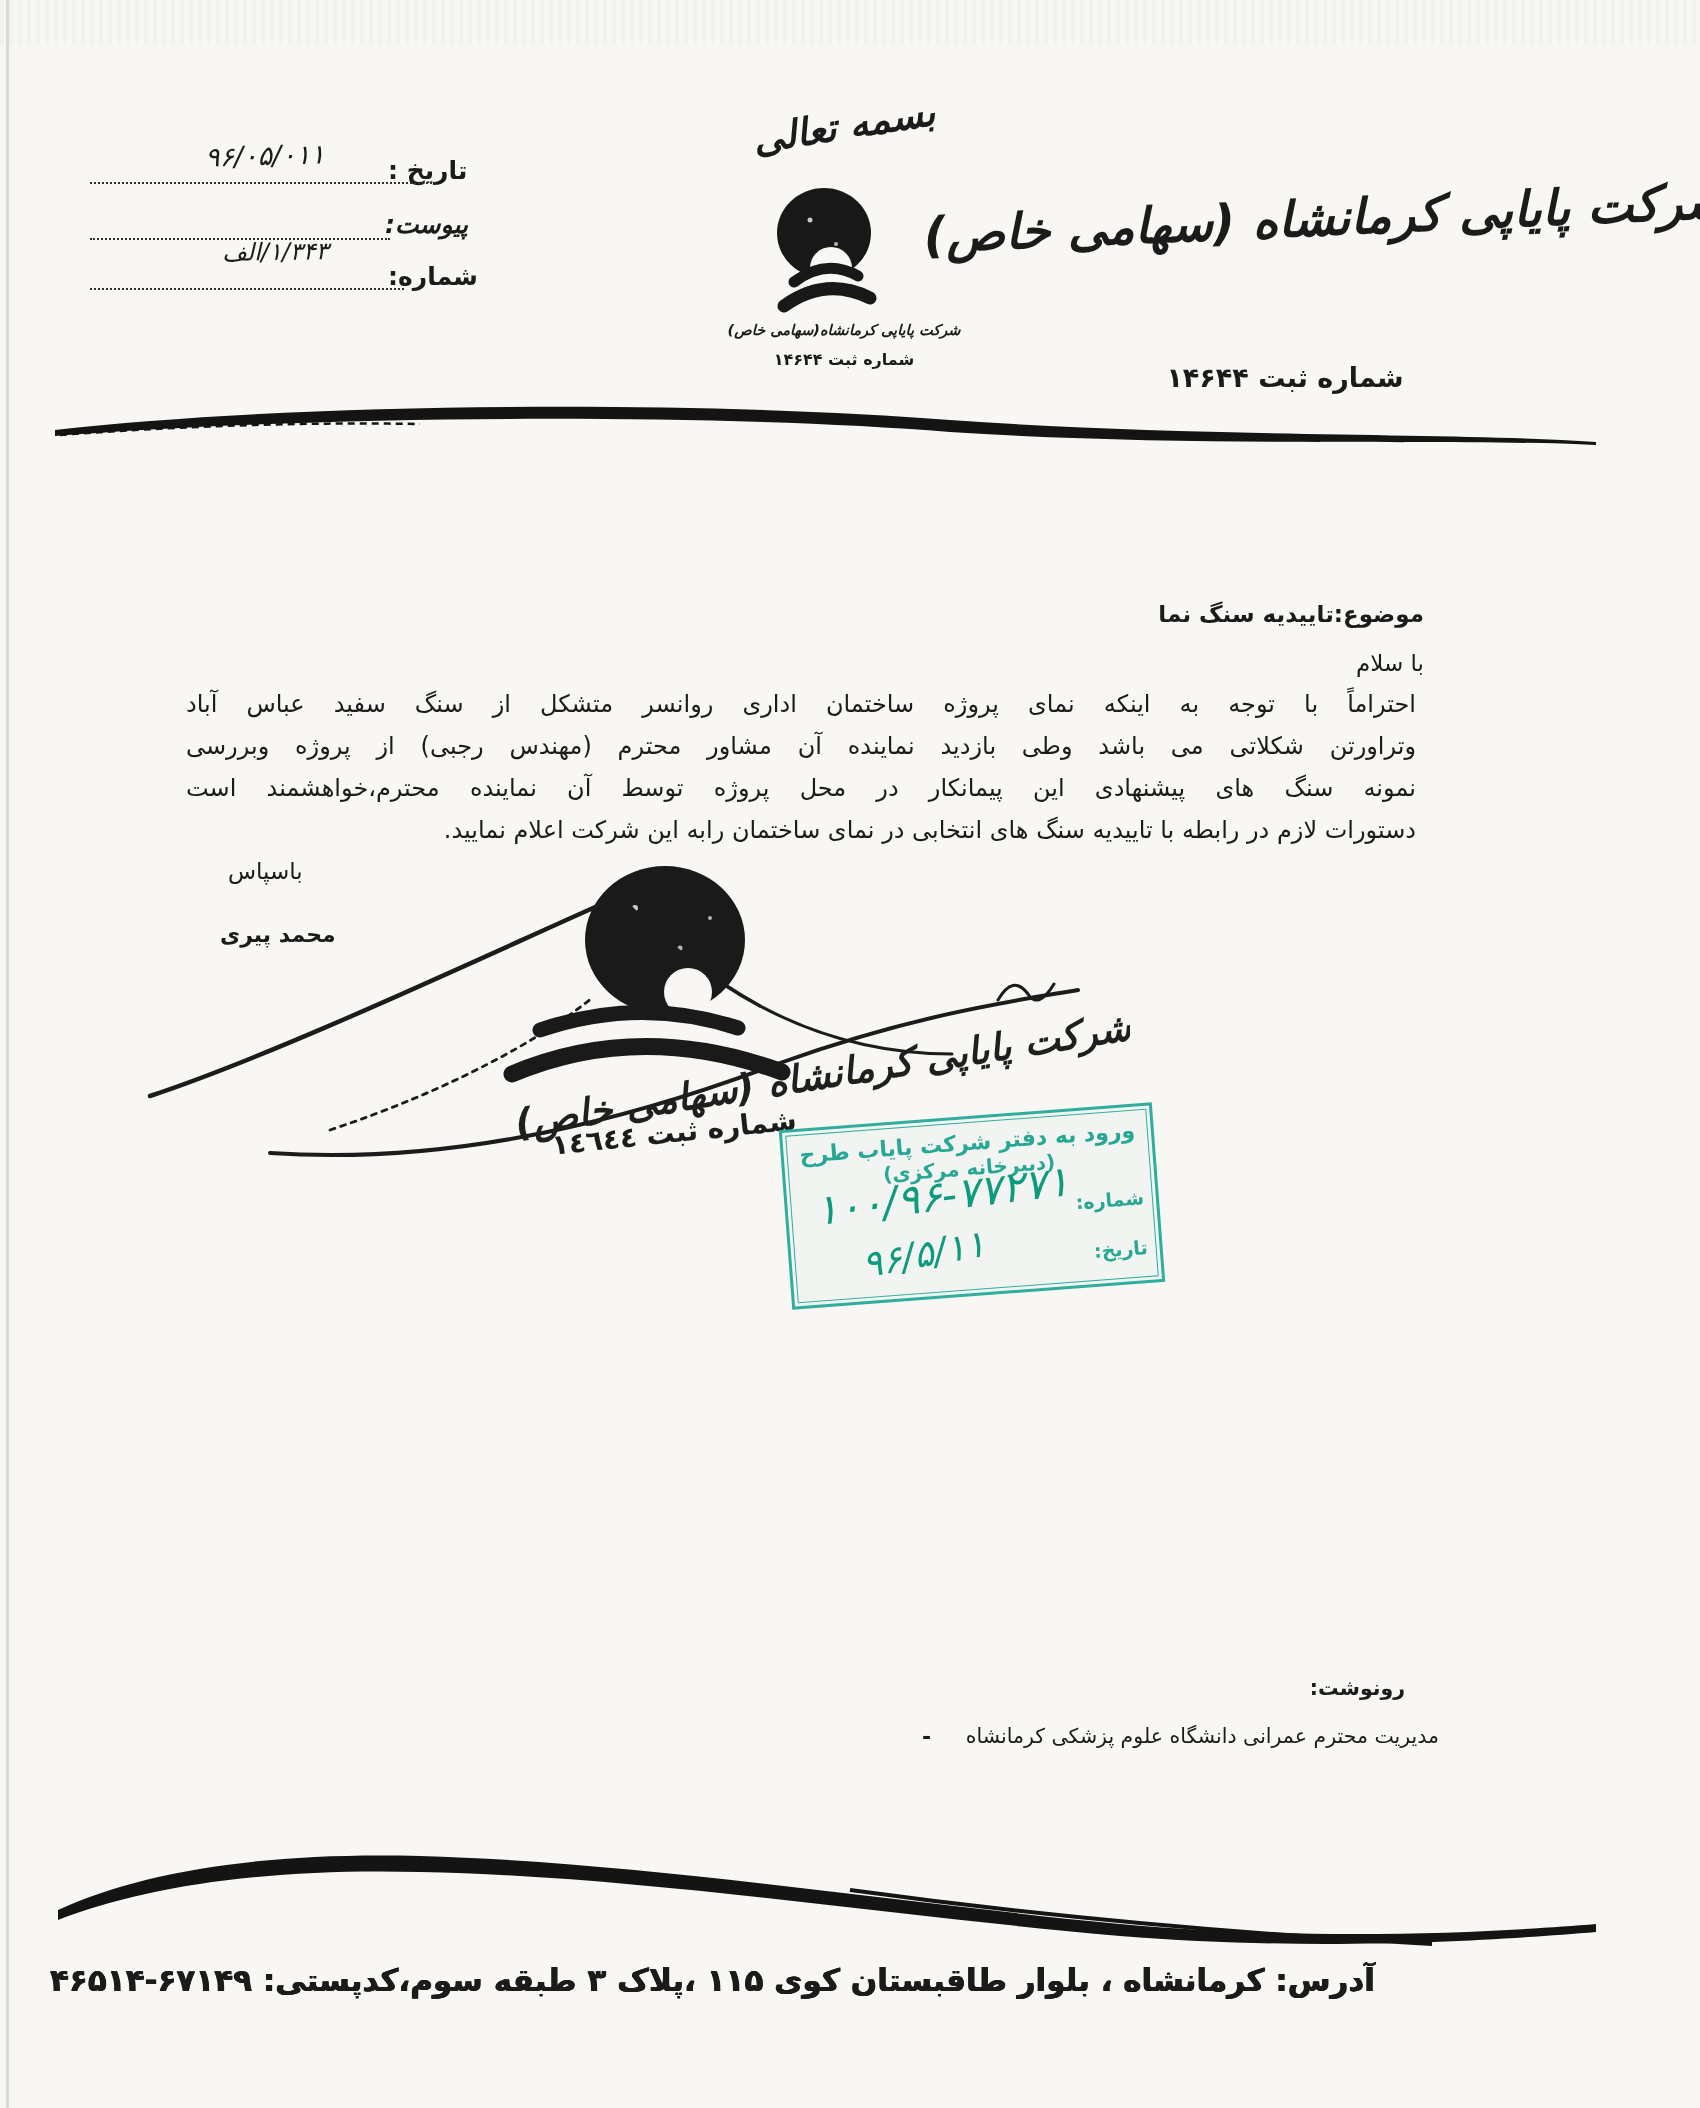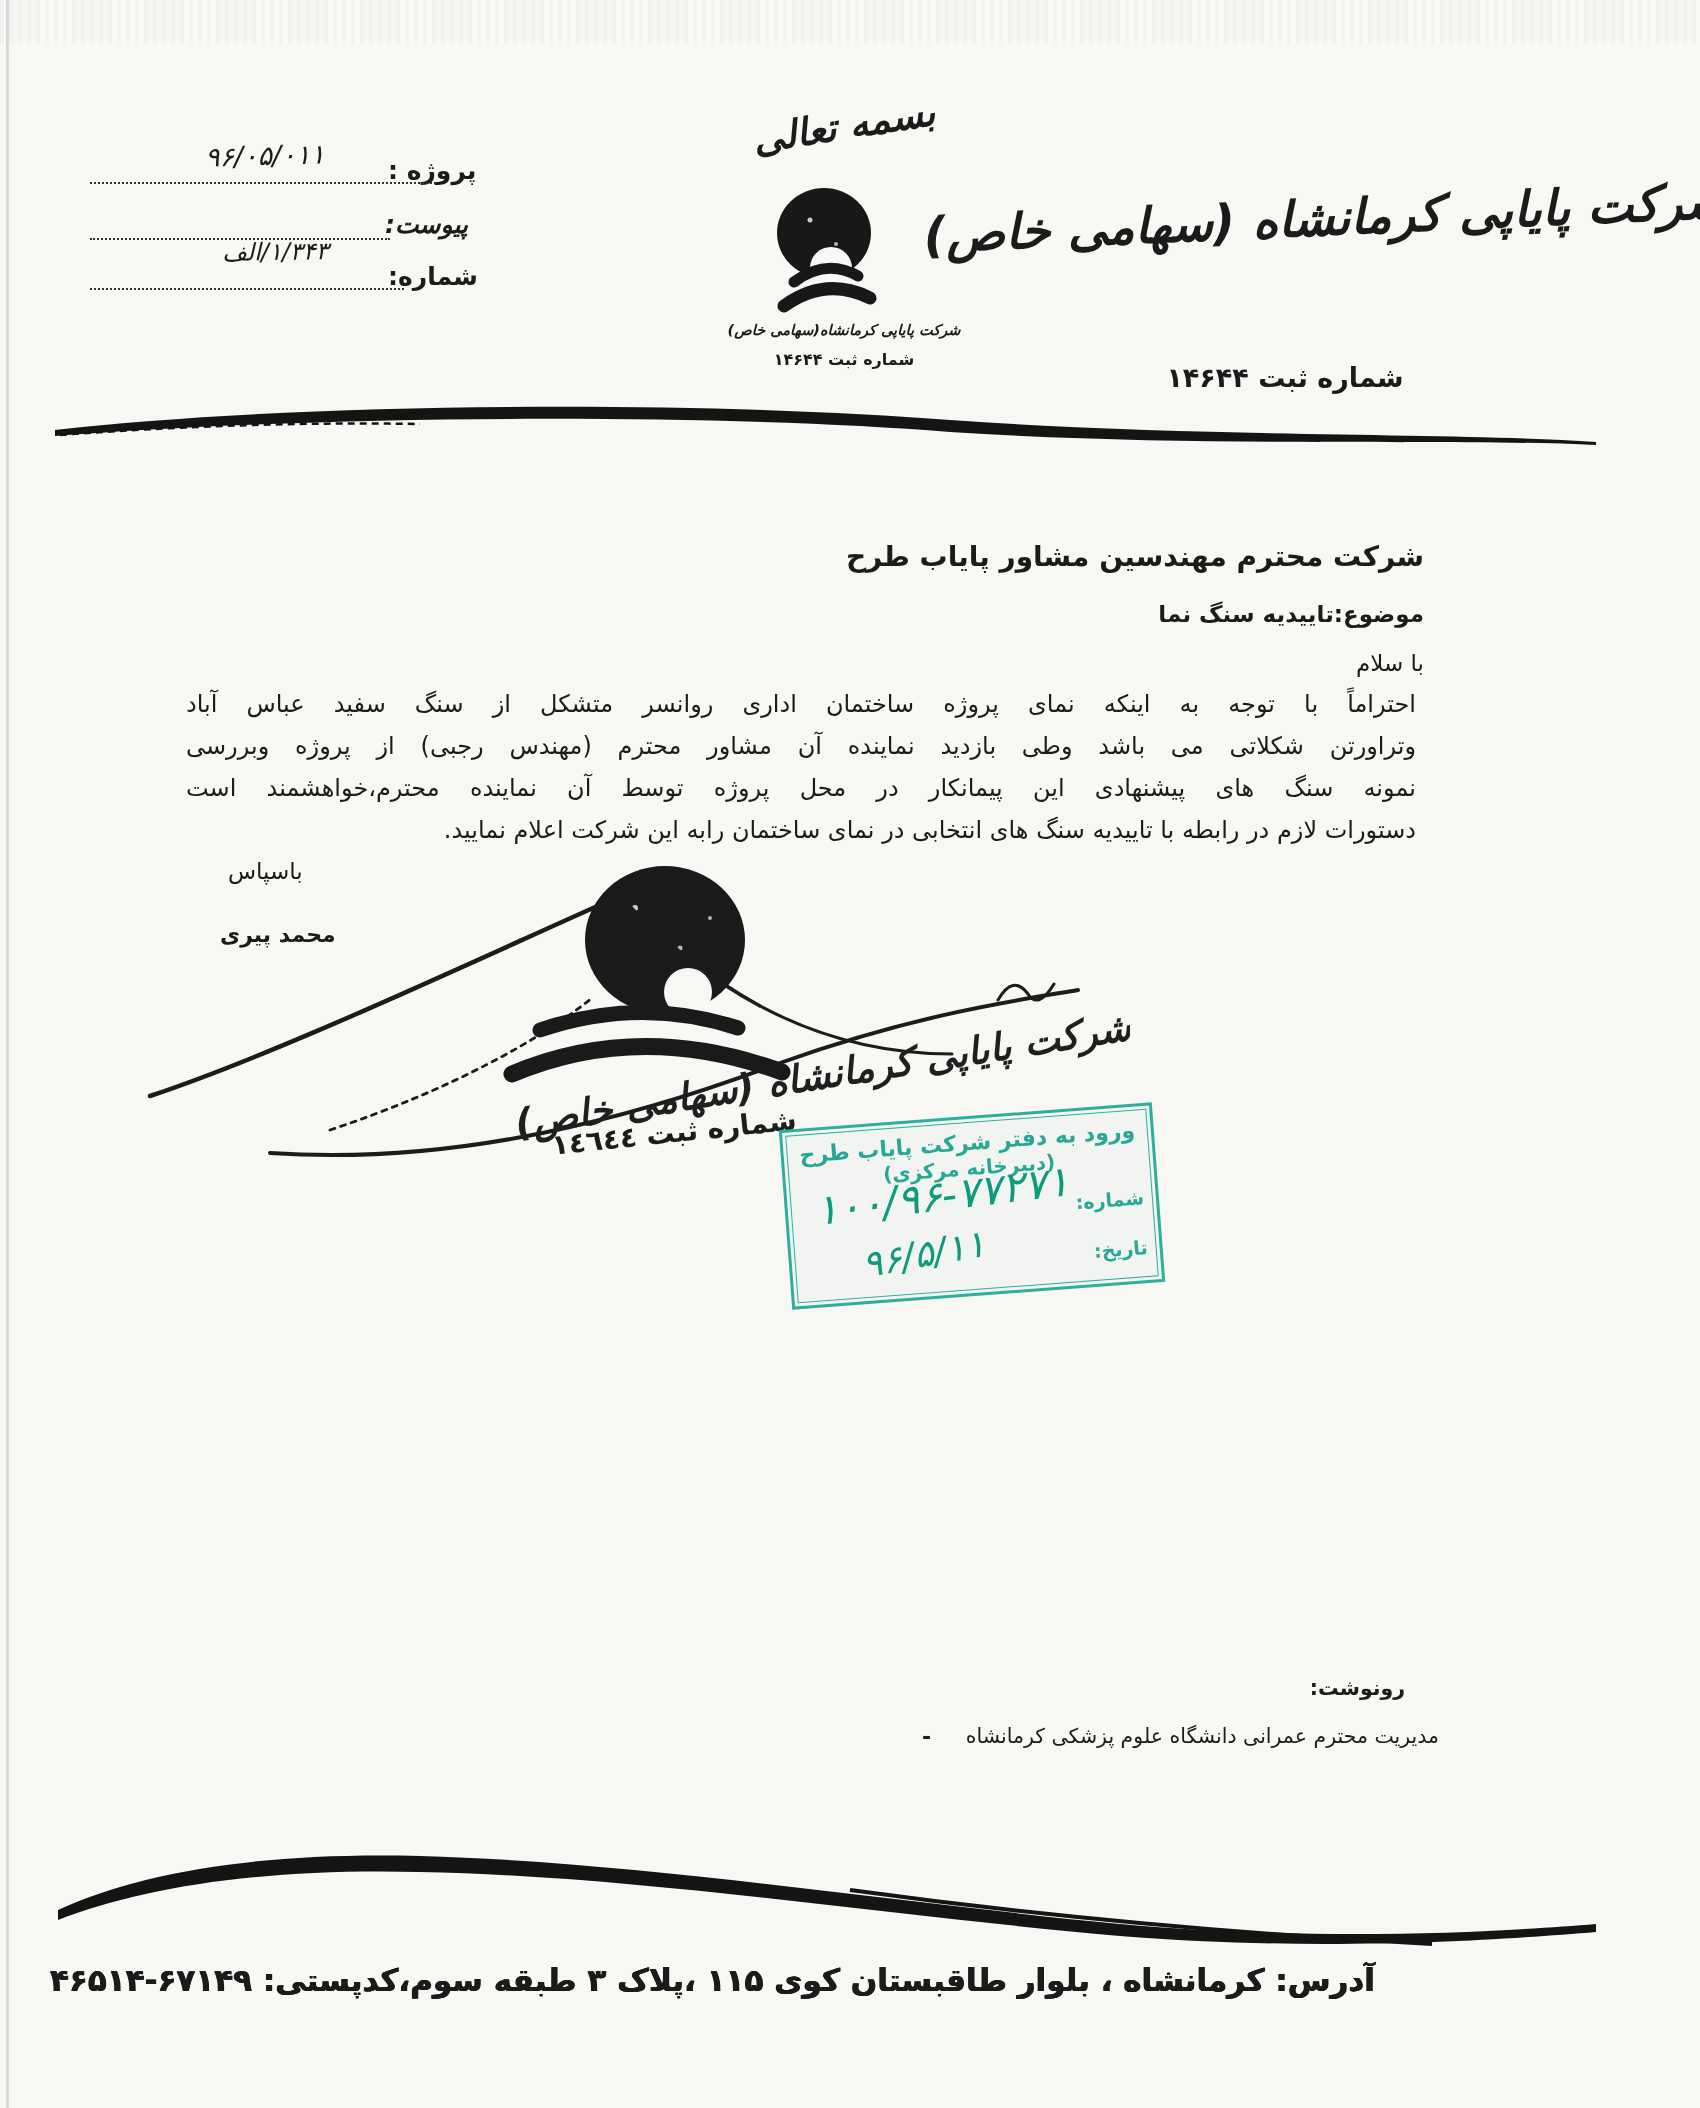--- a/index.html
+++ b/index.html
@@ -98,38 +98,37 @@
     <circle cx="71" cy="82" r="21" fill="#f8f7f4"></circle>
     <circle cx="50" cy="34" r="2.5" fill="#f8f7f4" opacity=".8"></circle>
     <circle cx="76" cy="58" r="2" fill="#f8f7f4" opacity=".7"></circle>
     <circle cx="60" cy="66" r="1.8" fill="#f8f7f4" opacity=".7"></circle>
     <path d="M34,96 Q66,72 98,90" fill="none" stroke="#181818" stroke-width="11" stroke-linecap="round"></path>
     <path d="M24,120 Q66,90 110,112" fill="none" stroke="#181818" stroke-width="13" stroke-linecap="round"></path>
   </svg>
   <div class="abs logo-cap1 nowrap">شرکت پایاپی کرمانشاه(سهامی خاص)</div>
   <div class="abs logo-cap2 nowrap">شماره ثبت ۱۴۶۴۴</div>
 
-  <div class="abs fld-label lbl-date nowrap">پروژه :</div>
+  <div class="abs fld-label lbl-date nowrap">تاریخ :</div>
   <div class="abs hand val-date nowrap">۹۶/۰۵/۰۱۱</div>
   <div class="abs dotted dot1"></div>
 
   <div class="abs fld-label lbl-attach nowrap">پیوست:</div>
   <div class="abs dotted dot2"></div>
 
   <div class="abs fld-label lbl-number nowrap">شماره:</div>
   <div class="abs hand val-number nowrap">۱/۳۴۳/الف</div>
   <div class="abs dotted dot3"></div>
 
   <svg class="abs" style="left:0;top:388px;" width="1700" height="72" viewBox="0 0 1700 72">
     <path d="M55,42 C300,14 700,12 950,32 C1200,50 1450,44 1596,54
              L1596,57 C1450,50 1200,60 950,44 C700,24 300,28 55,48 Z" fill="#141414"></path>
     <path d="M60,47 C180,38 300,34 420,36" fill="none" stroke="#141414" stroke-width="2.5" stroke-dasharray="7 5"></path>
   </svg>
 
-  <div class="abs recipient nowrap">شرکت محترم مهندسین مشاور پایاب طرح</div>
   <div class="abs subject nowrap">موضوع:تاییدیه سنگ نما</div>
   <div class="abs salutation nowrap">با سلام</div>
 
   <div class="abs body-block">
     <div class="body-line">احتراماً با توجه به اینکه نمای پروژه ساختمان اداری روانسر متشکل از سنگ سفید عباس آباد</div>
     <div class="body-line">وتراورتن شکلاتی می باشد وطی بازدید نماینده آن مشاور محترم (مهندس رجبی) از پروژه وبررسی</div>
     <div class="body-line">نمونه سنگ های پیشنهادی این پیمانکار در محل پروژه توسط آن نماینده محترم،خواهشمند است</div>
     <div class="body-line last">دستورات لازم در رابطه با تاییدیه سنگ های انتخابی در نمای ساختمان رابه این شرکت اعلام نمایید.</div>
   </div>
 

